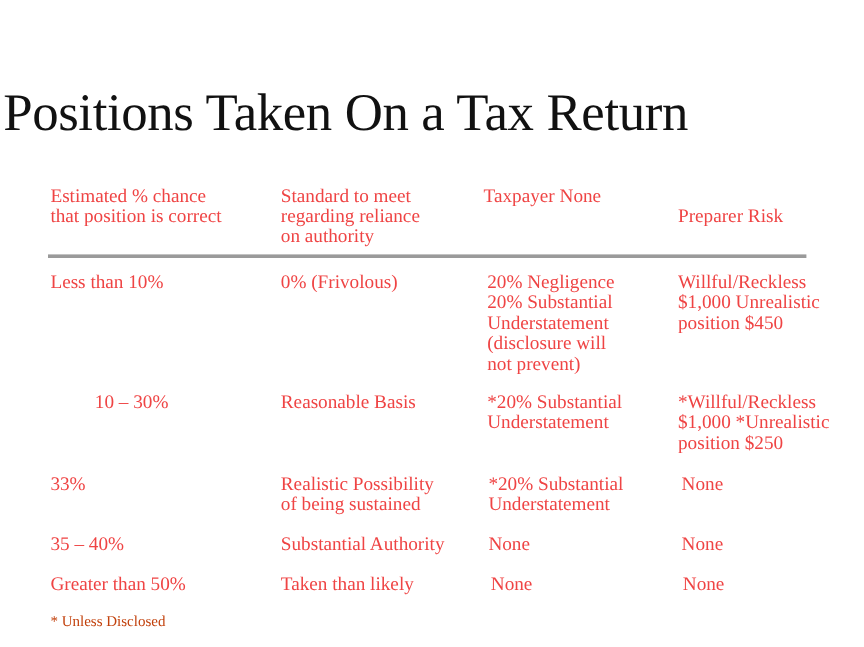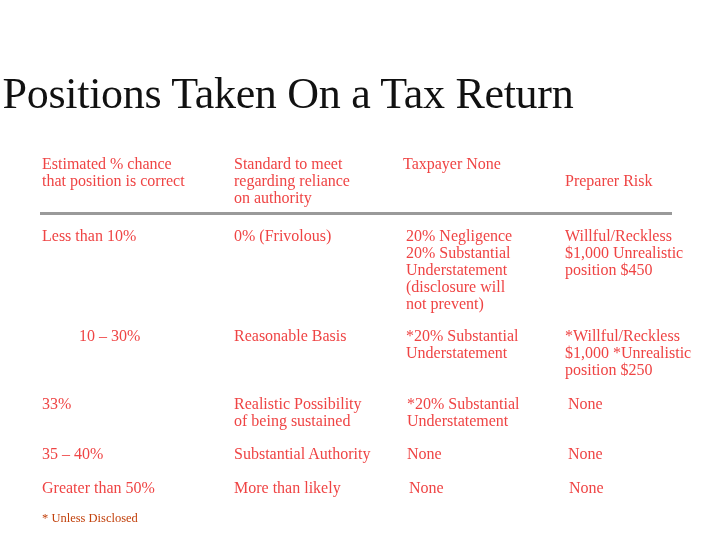--- a/index.html
+++ b/index.html
@@ -102,19 +102,19 @@
 
   <div>
     <div class="cell" style="left:42px; top:445px;">35 – 40%</div>
     <div class="cell" style="left:234px; top:445px;">Substantial Authority</div>
     <div class="cell" style="left:407px; top:445px;">None</div>
     <div class="cell" style="left:568px; top:445px;">None</div>
   </div>
 
   <div>
     <div class="cell" style="left:42px; top:479px;">Greater than 50%</div>
-    <div class="cell" style="left:234px; top:479px;">More than likely</div>
+    <div class="cell" style="left:234px; top:479px;">Taken than likely</div>
     <div class="cell" style="left:409px; top:479px;">None</div>
     <div class="cell" style="left:569px; top:479px;">None</div>
   </div>
 
   <div class="footnote">* Unless Disclosed</div>
 </div>
 
 </body></html>

